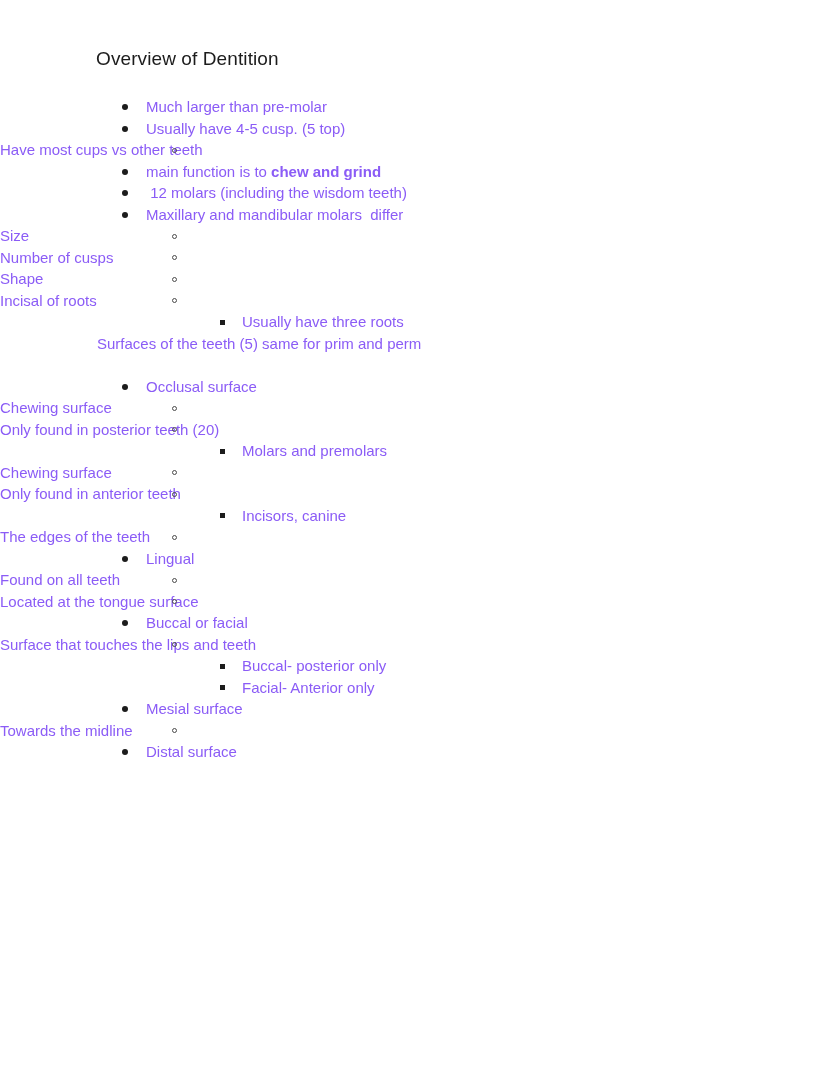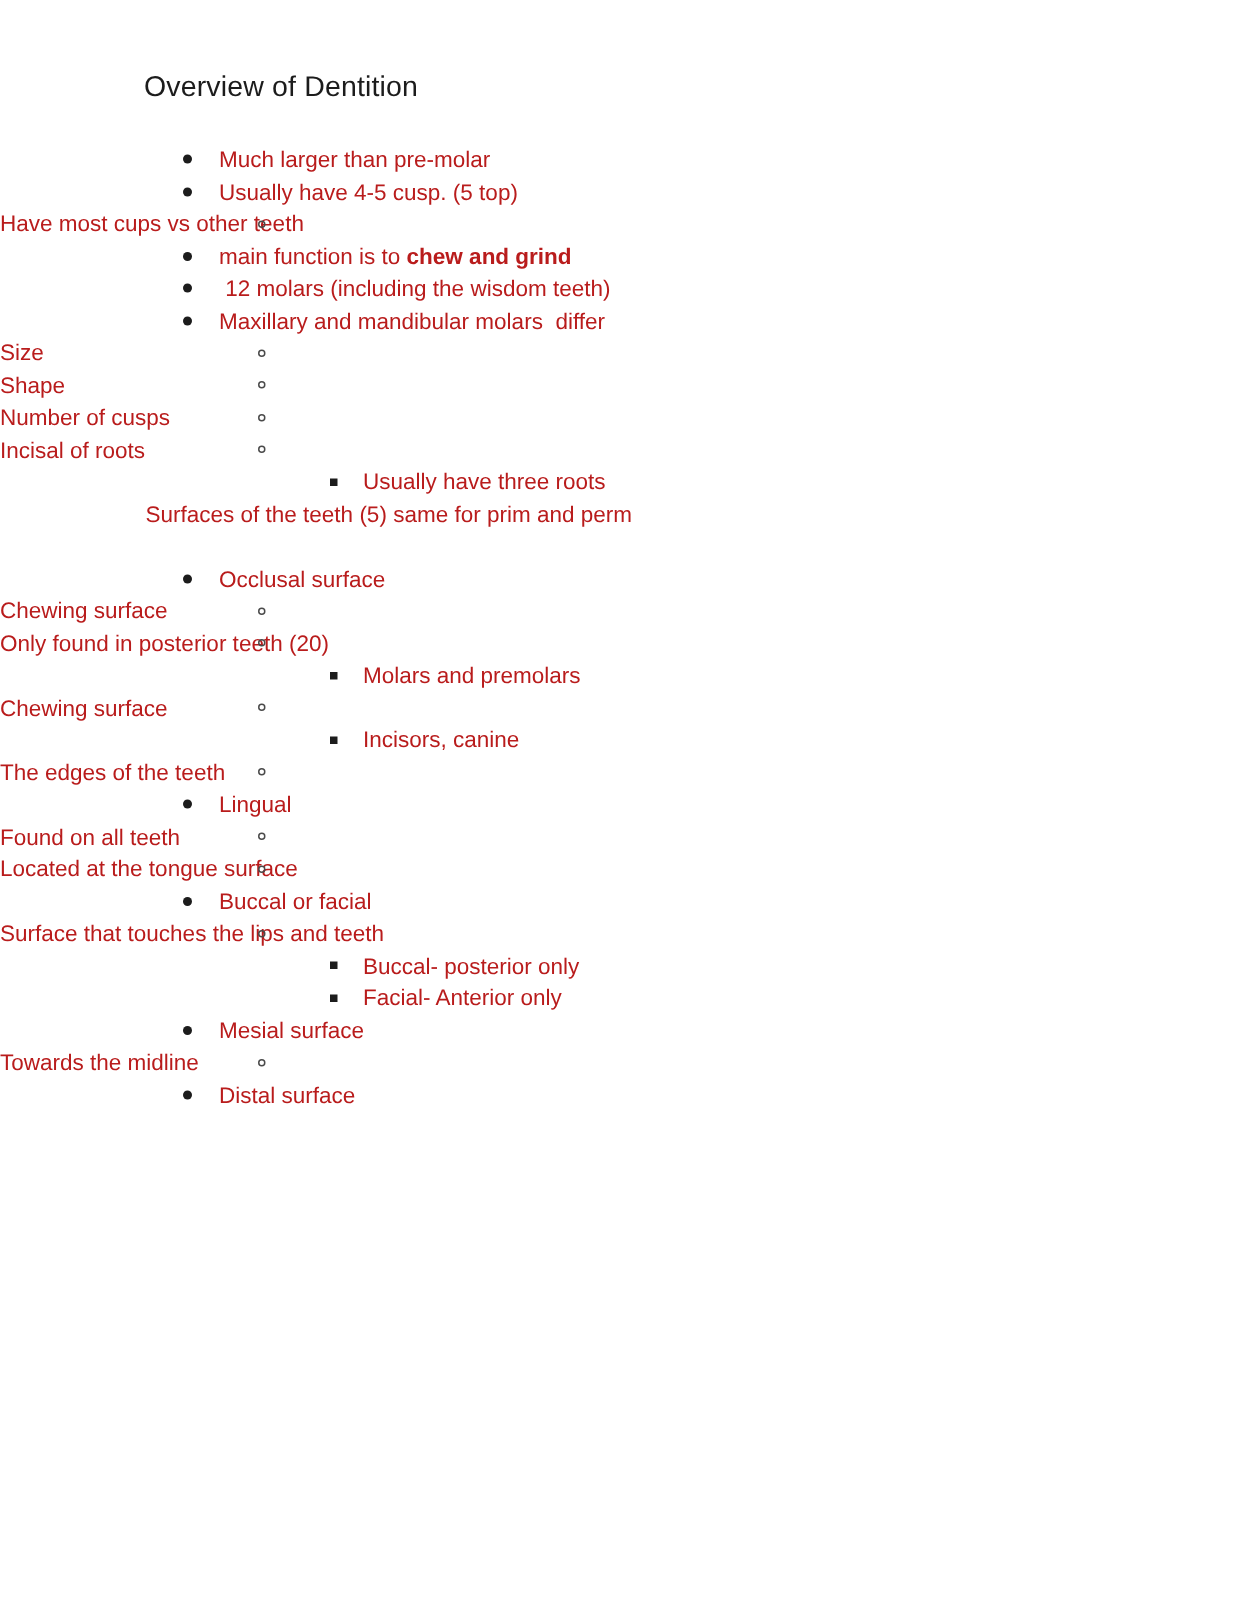--- a/index.html
+++ b/index.html
@@ -30,21 +30,21 @@
     position: absolute;
     left: 0;
     top: 96px;
     width: 828px;
   }
   .line {
     position: relative;
     height: 21.5px;
     line-height: 21.5px;
     font-size: 15px;
-    color: #b91c1c;
+    color: #8b5cf6;
     white-space: pre;
   }
   
   .lvl1 { padding-left: 146px; }
   .lvl2 { }
   .lvl3 { padding-left: 242px; }
   .plain { padding-left: 97px; }
 
   .line .bullet {
     position: absolute;
@@ -118,31 +118,32 @@
   <div class="doc-title">Overview of Dentition</div>
 
   <div class="body-block" id="notes-body">
       <div class="line lvl1"><span class="bullet"></span><span class="txt">Much larger than pre-molar</span></div>
       <div class="line lvl1"><span class="bullet"></span><span class="txt">Usually have 4-5 cusp. (5 top)</span></div>
       <div class="line lvl2"><span class="bullet"></span><span class="txt">Have most cups vs other teeth</span></div>
       <div class="line lvl1"><span class="bullet"></span><span class="txt">main function is to </span><b>chew and grind</b></div>
       <div class="line lvl1"><span class="bullet"></span><span class="txt"> 12 molars (including the wisdom teeth)</span></div>
       <div class="line lvl1"><span class="bullet"></span><span class="txt">Maxillary and mandibular molars  differ</span></div>
       <div class="line lvl2"><span class="bullet"></span><span class="txt">Size</span></div>
+      <div class="line lvl2"><span class="bullet"></span><span class="txt">Number of cusps</span></div>
       <div class="line lvl2"><span class="bullet"></span><span class="txt">Shape</span></div>
-      <div class="line lvl2"><span class="bullet"></span><span class="txt">Number of cusps</span></div>
       <div class="line lvl2"><span class="bullet"></span><span class="txt">Incisal of roots</span></div>
       <div class="line lvl3"><span class="bullet"></span><span class="txt">Usually have three roots</span></div>
       <div class="line plain"><span class="txt">Surfaces of the teeth (5) same for prim and perm</span></div>
       <div class="spacer"></div>
       <div class="line lvl1"><span class="bullet"></span><span class="txt">Occlusal surface</span></div>
       <div class="line lvl2"><span class="bullet"></span><span class="txt">Chewing surface</span></div>
       <div class="line lvl2"><span class="bullet"></span><span class="txt">Only found in posterior teeth (20)</span></div>
       <div class="line lvl3"><span class="bullet"></span><span class="txt">Molars and premolars</span></div>
       <div class="line lvl2"><span class="bullet"></span><span class="txt">Chewing surface</span></div>
+      <div class="line lvl2"><span class="bullet"></span><span class="txt">Only found in anterior teeth</span></div>
       <div class="line lvl3"><span class="bullet"></span><span class="txt">Incisors, canine</span></div>
       <div class="line lvl2"><span class="bullet"></span><span class="txt">The edges of the teeth</span></div>
       <div class="line lvl1"><span class="bullet"></span><span class="txt">Lingual</span></div>
       <div class="line lvl2"><span class="bullet"></span><span class="txt">Found on all teeth</span></div>
       <div class="line lvl2"><span class="bullet"></span><span class="txt">Located at the tongue surface</span></div>
       <div class="line lvl1"><span class="bullet"></span><span class="txt">Buccal or facial</span></div>
       <div class="line lvl2"><span class="bullet"></span><span class="txt">Surface that touches the lips and teeth</span></div>
       <div class="line lvl3"><span class="bullet"></span><span class="txt">Buccal- posterior only</span></div>
       <div class="line lvl3"><span class="bullet"></span><span class="txt">Facial- Anterior only</span></div>
       <div class="line lvl1"><span class="bullet"></span><span class="txt">Mesial surface</span></div>

